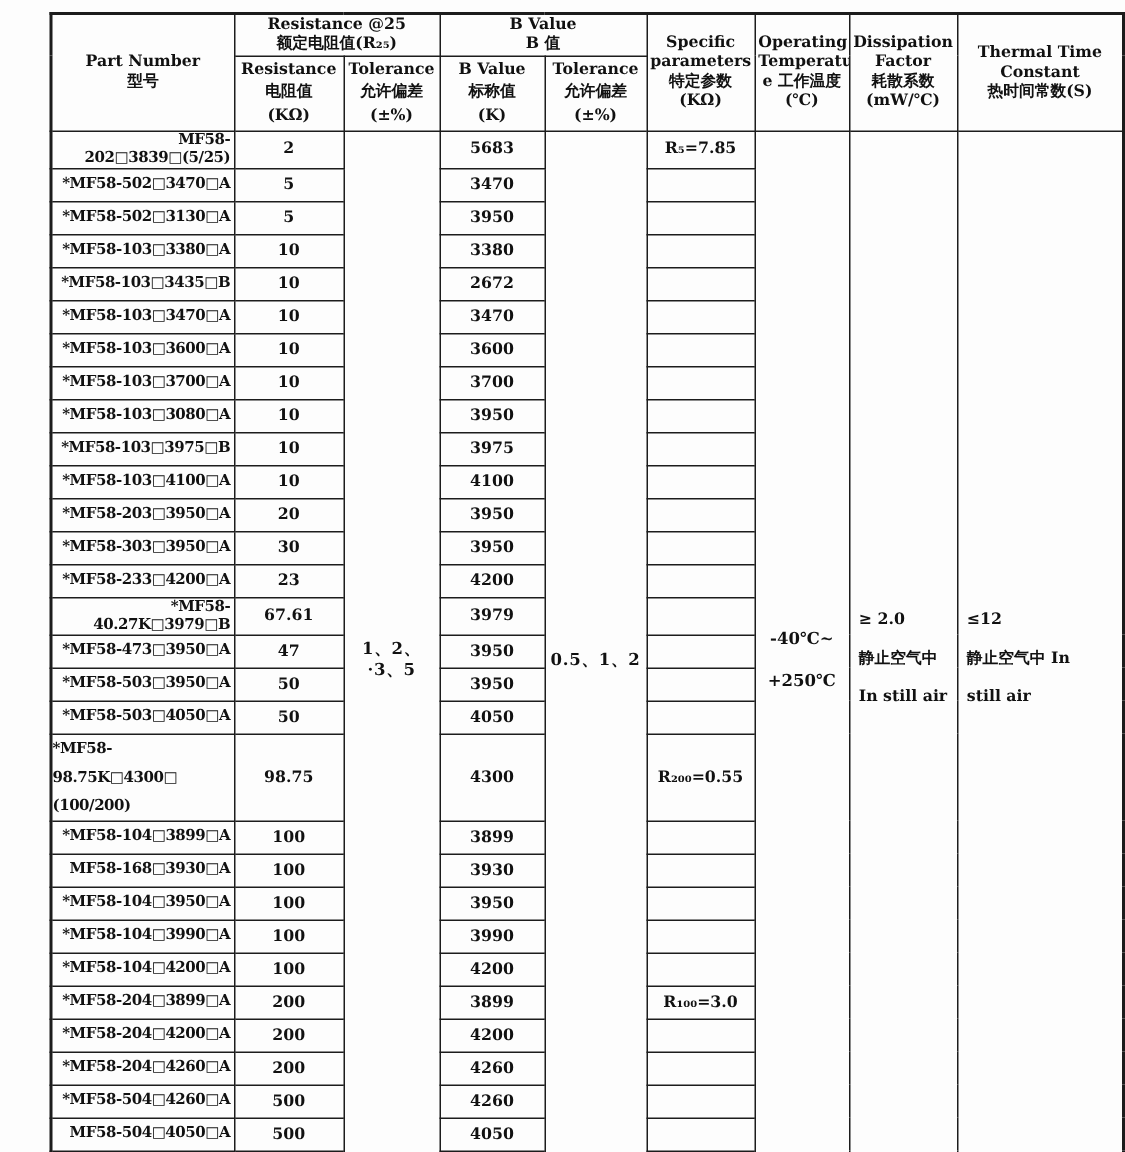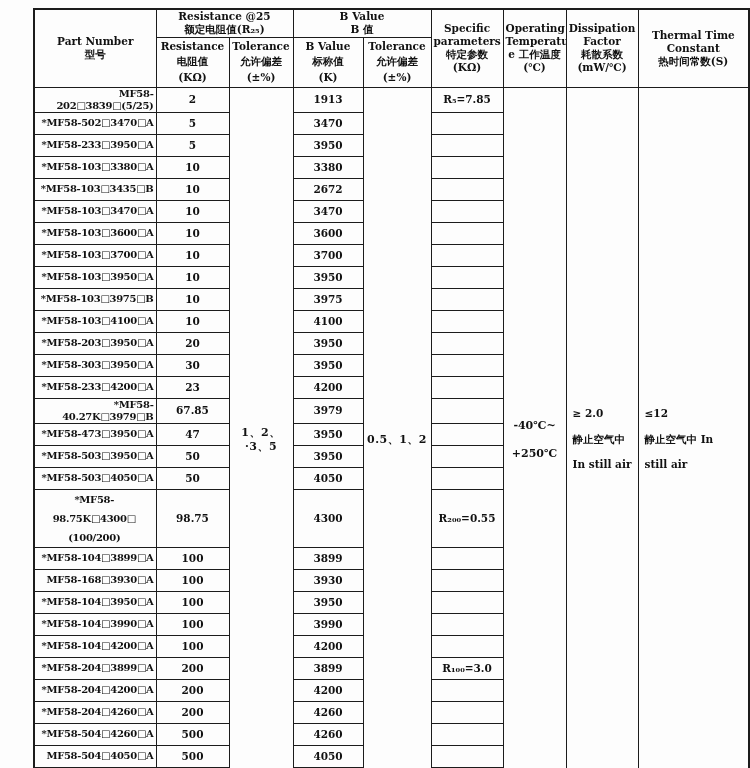--- a/index.html
+++ b/index.html
@@ -49,21 +49,21 @@
   tbody td {
     font-size: 10.5px;
     line-height: 1.2;
   }
   td.part {
     font-size: 10px;
     letter-spacing: -0.3px;
     text-align: right;
   }
   td.part.multiline {
-    text-align: center;
+    text-align: left;
     padding-left: 0;
     line-height: 1.9;
   }
   td.merged-tol {
     font-size: 11px;
     letter-spacing: 0.5px;
   }
   td.optemp {
     font-size: 11px;
     line-height: 2.5;
@@ -128,40 +128,40 @@
         <th>Tolerance
 允许偏差
 (±%)</th>
       </tr>
     </thead>
     <tbody id="rows">
         <tr>
           <td class="part">MF58-202□3839□(5/25)</td>
           <td class="num">2</td>
           <td class="merged-tol" rowspan="30">1、2、·3、5</td>
-          <td class="num">1913</td>
+          <td class="num">5683</td>
           <td class="merged-tol" rowspan="30">0.5、1、2</td>
           <td class="num">R₅=7.85</td>
           <td class="optemp" rowspan="30">-40℃~
 +250℃</td>
           <td class="leftblock" rowspan="30">≥ 2.0
 静止空气中
 In still air</td>
           <td class="leftblock" rowspan="30">≤12
 静止空气中 In
 still air</td>
         </tr>
         <tr>
           <td class="part">*MF58-502□3470□A</td>
           <td class="num">5</td>
           <td class="num">3470</td>
           <td class="num"></td>
         </tr>
         <tr>
-          <td class="part">*MF58-233□3950□A</td>
+          <td class="part">*MF58-502□3130□A</td>
           <td class="num">5</td>
           <td class="num">3950</td>
           <td class="num"></td>
         </tr>
         <tr>
           <td class="part">*MF58-103□3380□A</td>
           <td class="num">10</td>
           <td class="num">3380</td>
           <td class="num"></td>
         </tr>
@@ -183,21 +183,21 @@
           <td class="num">3600</td>
           <td class="num"></td>
         </tr>
         <tr>
           <td class="part">*MF58-103□3700□A</td>
           <td class="num">10</td>
           <td class="num">3700</td>
           <td class="num"></td>
         </tr>
         <tr>
-          <td class="part">*MF58-103□3950□A</td>
+          <td class="part">*MF58-103□3080□A</td>
           <td class="num">10</td>
           <td class="num">3950</td>
           <td class="num"></td>
         </tr>
         <tr>
           <td class="part">*MF58-103□3975□B</td>
           <td class="num">10</td>
           <td class="num">3975</td>
           <td class="num"></td>
         </tr>
@@ -220,21 +220,21 @@
           <td class="num"></td>
         </tr>
         <tr>
           <td class="part">*MF58-233□4200□A</td>
           <td class="num">23</td>
           <td class="num">4200</td>
           <td class="num"></td>
         </tr>
         <tr>
           <td class="part">*MF58-40.27K□3979□B</td>
-          <td class="num">67.85</td>
+          <td class="num">67.61</td>
           <td class="num">3979</td>
           <td class="num"></td>
         </tr>
         <tr>
           <td class="part">*MF58-473□3950□A</td>
           <td class="num">47</td>
           <td class="num">3950</td>
           <td class="num"></td>
         </tr>
         <tr>

